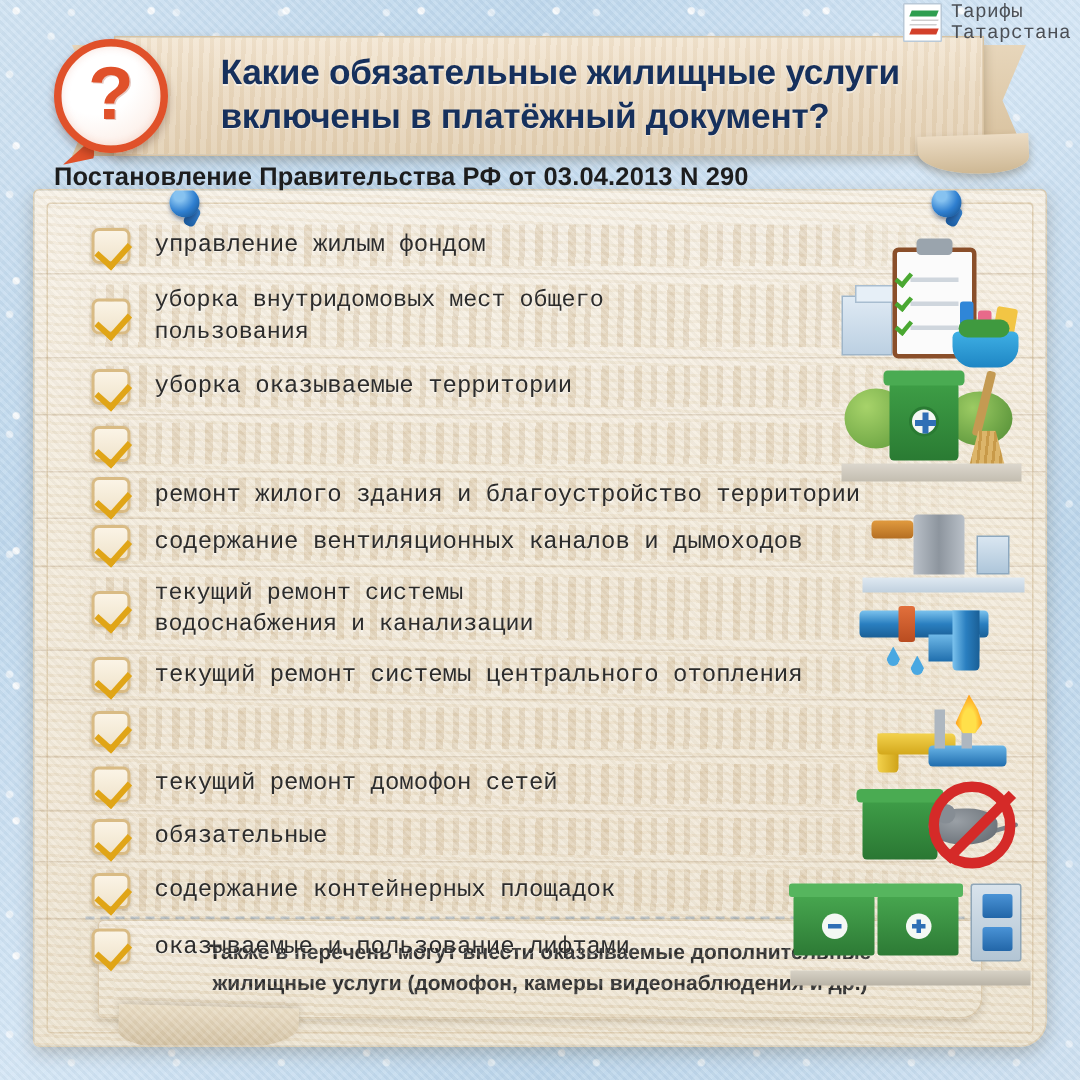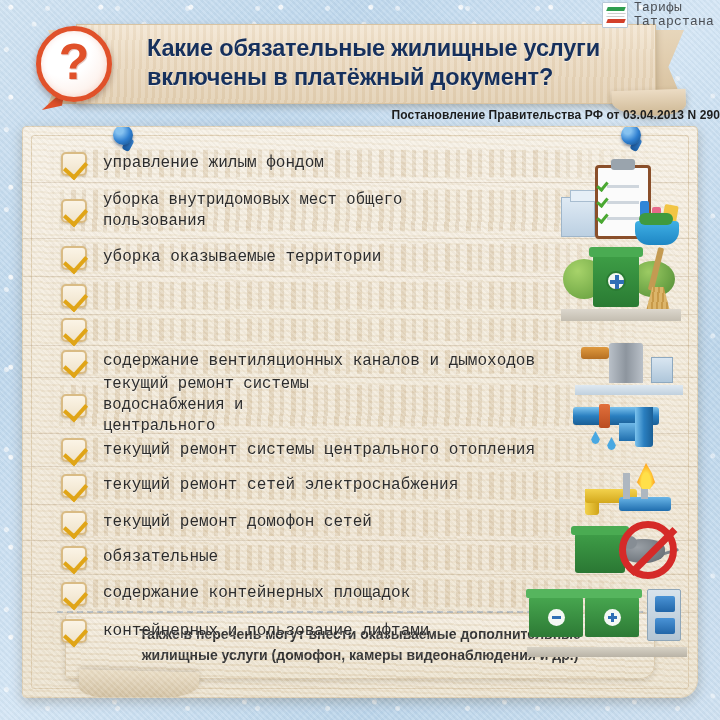--- a/index.html
+++ b/index.html
@@ -105,22 +105,23 @@
   .q-bubble .qmark {
     position:absolute; inset:0; display:flex; align-items:center; justify-content:center;
     font-size: 50px; font-weight:bold; color:#e0512a; line-height:1;
     padding-bottom:4px;
     text-shadow: 1px 1px 0 rgba(150,40,15,.25);
   }
 
   
   .subtitle {
     position:absolute; left:0; right:0; top:108px; z-index: 22;
-    text-align:right; color:#1d1d1d; font-size:12px; font-weight:bold;
+    text-align:left; color:#1d1d1d; font-size:17px; font-weight:bold;
     letter-spacing:.1px;
+    padding-left:36px;
   }
 
   
   .card {
     position:absolute; left:22px; top:126px; width:676px; height:572px;
     background:
       repeating-linear-gradient(3deg, rgba(205,180,142,.10) 0 2px, rgba(255,255,255,.16) 2px 6px),
       linear-gradient(180deg,#f6efe2 0%, #f2e9d8 30%, #efe4d0 70%, #eadfc9 100%);
     border: 1px solid #dccdb2;
     border-radius: 4px 4px 18px 4px;
@@ -474,60 +475,60 @@
           <div class="cbox"></div>
           <div class="row-text">уборка оказываемые территории</div>
         </div>
       <div class="row" style="height:38px">
           <div class="streak"></div>
           <div class="cbox"></div>
         </div>
       <div class="row" style="height:31px">
           <div class="streak"></div>
           <div class="cbox"></div>
+          <div class="row-text">ремонт жилого здания и благоустройство территории</div>
         </div>
       <div class="row" style="height:32px">
           <div class="streak"></div>
           <div class="cbox"></div>
           <div class="row-text">содержание  вентиляционных  каналов и дымоходов</div>
         </div>
       <div class="row" style="height:56px">
           <div class="streak"></div>
           <div class="cbox"></div>
-          <div class="row-text two" style="max-width:260px">текущий ремонт системы водоснабжения  и центрального</div>
+          <div class="row-text two" style="max-width:260px">текущий ремонт системы водоснабжения  и канализации</div>
         </div>
       <div class="row" style="height:33px">
           <div class="streak"></div>
           <div class="cbox"></div>
           <div class="row-text">текущий ремонт системы центрального  отопления</div>
         </div>
       <div class="row" style="height:38px">
           <div class="streak"></div>
           <div class="cbox"></div>
-          <div class="row-text">текущий ремонт сетей электроснабжения</div>
         </div>
       <div class="row" style="height:36px">
           <div class="streak"></div>
           <div class="cbox"></div>
           <div class="row-text">текущий ремонт домофон сетей</div>
         </div>
       <div class="row" style="height:34px">
           <div class="streak"></div>
           <div class="cbox"></div>
           <div class="row-text">обязательные</div>
         </div>
       <div class="row" style="height:38px">
           <div class="streak"></div>
           <div class="cbox"></div>
           <div class="row-text">содержание  контейнерных площадок</div>
         </div>
       <div class="row" style="height:36px">
           <div class="streak"></div>
           <div class="cbox"></div>
-          <div class="row-text">контейнерных  и пользование лифтами</div>
+          <div class="row-text">оказываемые  и пользование лифтами</div>
         </div>
     </div>
 
     <div class="note-sep"></div>
 
     <div class="note">
       <div>Также в перечень могут внести оказываемые дополнительные</div>
       <div>жилищные услуги (домофон, камеры видеонаблюдения и др.)</div>
     </div>
 

